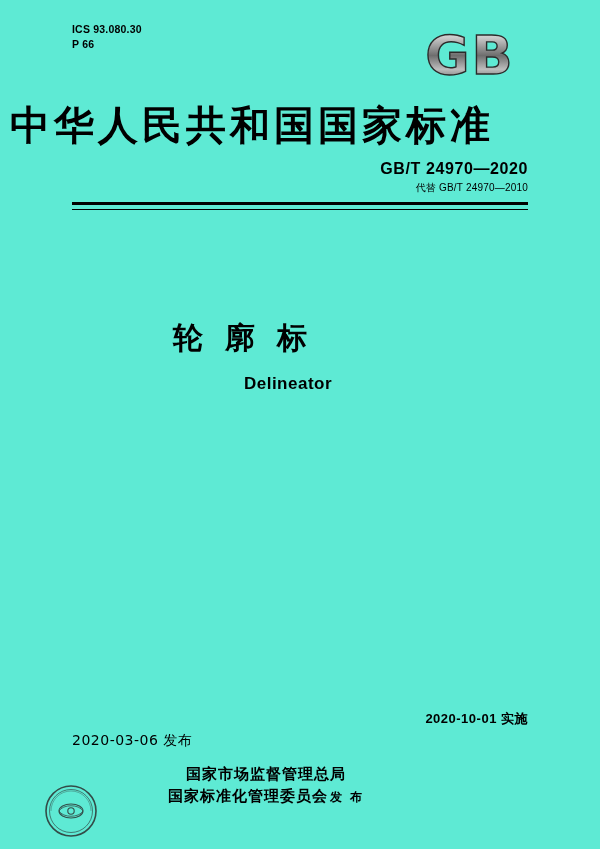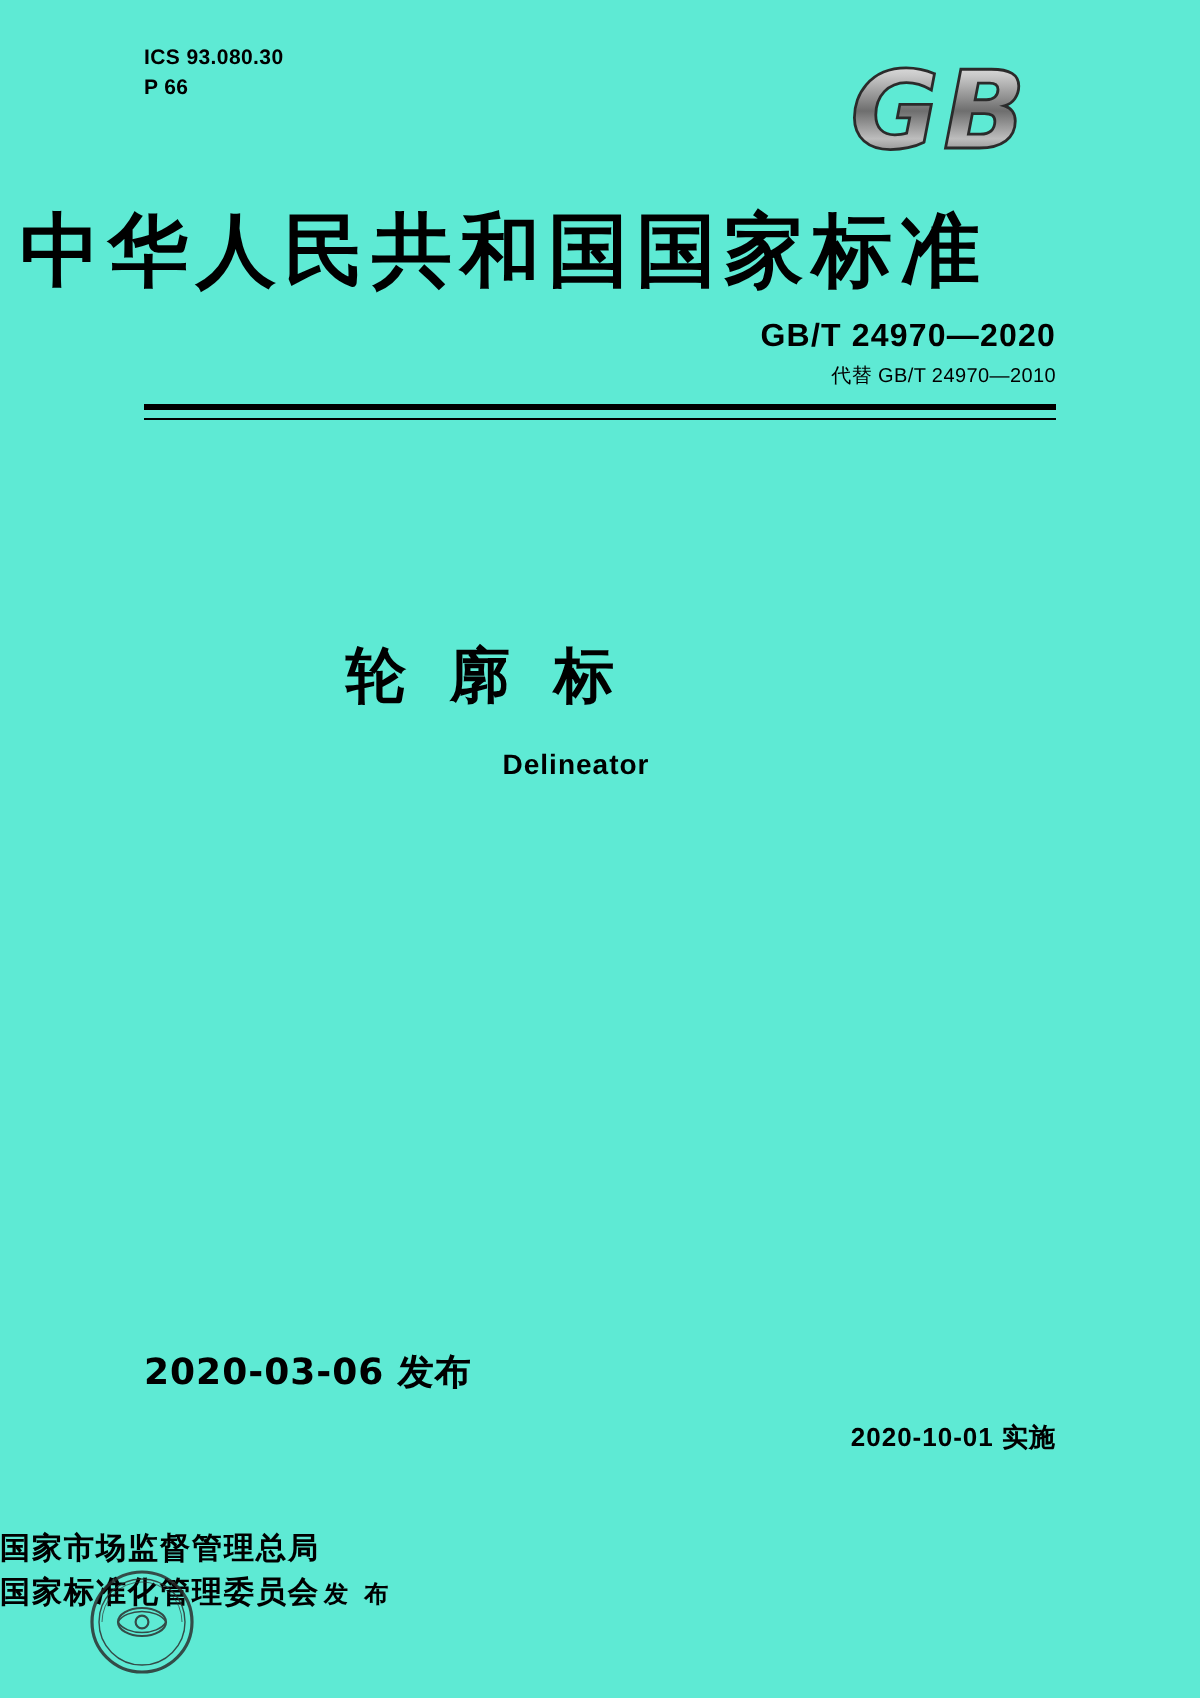--- a/index.html
+++ b/index.html
@@ -36,21 +36,20 @@
   }
   .ics-block div { white-space: nowrap; }
 
   
   .gb-logo {
     position: absolute;
     right: 70px;
     top: 28px;
     width: 120px;
     height: 56px;
-    font-style: italic;
   }
 
   
   .main-title {
     position: absolute;
     left: 0;
     top: 98px;
     width: 504px;
     text-align: center;
     font-family: "DejaVu Sans", "Liberation Sans", sans-serif;
@@ -110,52 +109,52 @@
     font-weight: bold;
     letter-spacing: 22px;
     text-indent: 22px;
   }
   .subject-en {
     position: absolute;
     left: 0;
     top: 374px;
     width: 576px;
     text-align: center;
+    font-size: 17px;
+    font-weight: bold;
+    letter-spacing: 0.5px;
+  }
+
+  
+  .date-issue {
+    position: absolute;
+    left: 72px;
+    top: 732px;
     font-size: 14px;
-    font-weight: bold;
-    letter-spacing: 0.5px;
-  }
-
-  
-  .date-issue {
-    position: absolute;
-    left: 72px;
-    top: 674px;
-    font-size: 18px;
-    font-weight: bold;
+    font-weight: normal;
     font-family: "DejaVu Sans", "Liberation Sans", sans-serif;
     letter-spacing: 0.5px;
   }
   .date-impl {
     position: absolute;
     right: 72px;
     top: 710px;
     font-size: 13px;
     font-weight: bold;
     font-family: Liberation Sans, sans-serif;
     letter-spacing: 0.5px;
   }
 
   
   .issuer {
     position: absolute;
     left: 0;
     top: 764px;
     width: 532px;
-    text-align: left;
+    text-align: center;
     font-family: "DejaVu Sans", "Liberation Sans", sans-serif;
     font-size: 15px;
     font-weight: bold;
     line-height: 1.45;
     letter-spacing: 1px;
   }
   .issuer .line2 {
     position: relative;
   }
   .issuer .publish {

